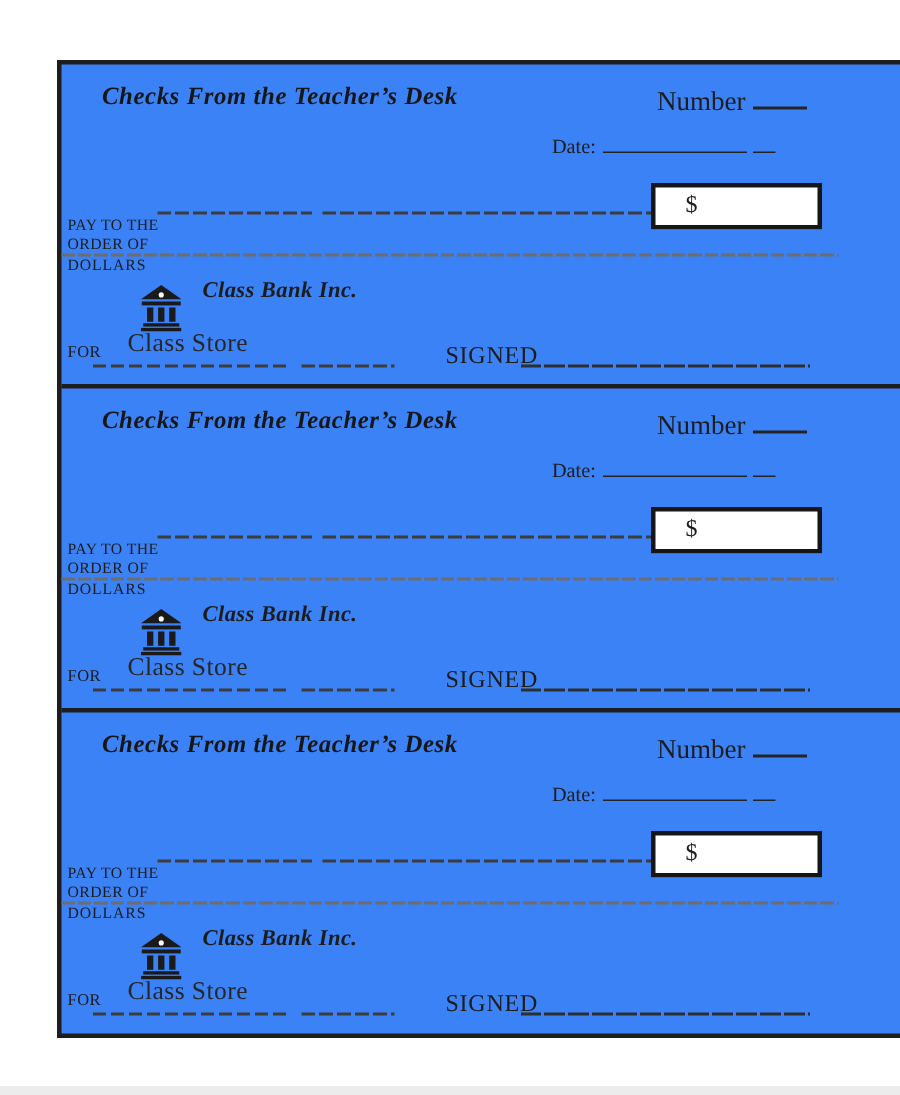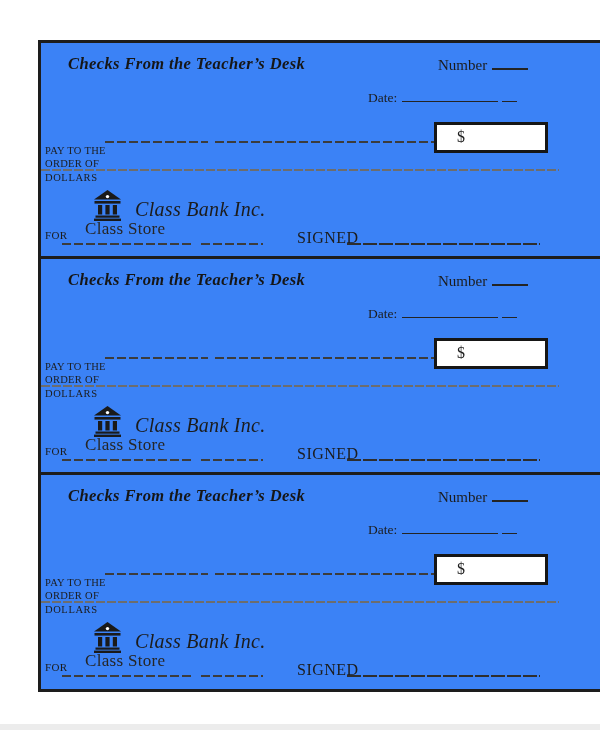--- a/index.html
+++ b/index.html
@@ -12,21 +12,21 @@
     box-sizing:border-box;border:3px solid #1d1d1d;background:#3b82f6;
   }
   .check{position:relative;height:213px;}
   .check + .check{border-top:3px solid #1d1d1d;}
 
   .title{
     position:absolute;left:27px;top:11px;
     font-size:16.5px;font-weight:bold;font-style:italic;letter-spacing:.4px;color:#161616;
     white-space:nowrap;
   }
-  .number{position:absolute;left:397px;top:14px;font-size:15px;white-space:nowrap;}
+  .number{position:absolute;left:397px;top:14px;font-size:18px;white-space:nowrap;}
   .date{position:absolute;left:327px;top:47px;font-size:13.5px;white-space:nowrap;}
 
   .blank{display:inline-block;height:11px;border-bottom:2px solid #242424;margin-left:5px;}
   .blank.thin{border-bottom-width:1.5px;}
   .num-blank{width:36px;}
   .date-blank1{width:96px;}
   .date-blank2{width:15px;margin-left:4px;}
 
   .payto{position:absolute;left:4px;top:72px;font-size:10.5px;line-height:13px;letter-spacing:.3px;margin-top:29px;}
   .rule{
@@ -40,21 +40,21 @@
   .amount-box{
     position:absolute;left:393px;top:79px;width:114px;height:31px;
     box-sizing:border-box;border:3px solid #161616;background:#fff;
   }
   .amount-box .dollar{position:absolute;left:20px;top:3px;font-size:16px;color:#1c1c1c;}
 
   .dollars-rule{left:0;top:126px;width:518px;}
   .dollars-label{position:absolute;left:4px;top:129px;font-size:10.5px;letter-spacing:.6px;}
 
   .bank-icon{position:absolute;left:53px;top:147px;width:27px;height:31px;}
-  .bank-name{position:absolute;left:94px;top:155px;font-size:20px;font-weight:normal;font-style:italic;letter-spacing:.3px;}
+  .bank-name{position:absolute;left:94px;top:143px;font-size:15px;font-weight:bold;font-style:italic;letter-spacing:.3px;}
 
   .for-label{position:absolute;left:4px;top:186px;font-size:11px;letter-spacing:.3px;text-align:right;}
   .for-seg1{left:21px;top:200px;width:132px;}
   .for-seg2{left:160px;top:200px;width:62px;}
   .for-value{position:absolute;left:44px;top:176px;font-size:17px;color:#262626;letter-spacing:.3px;}
   .signed-label{position:absolute;left:256px;top:186px;font-size:16px;letter-spacing:.5px;}
   .signed-line{left:306px;top:200px;width:193px;background:repeating-linear-gradient(90deg,#2e2e2e 0 14px,transparent 14px 16px);}
 
   .bottom-strip{position:absolute;left:0;top:724px;width:600px;height:6px;background:#ececec;}
 </style>

